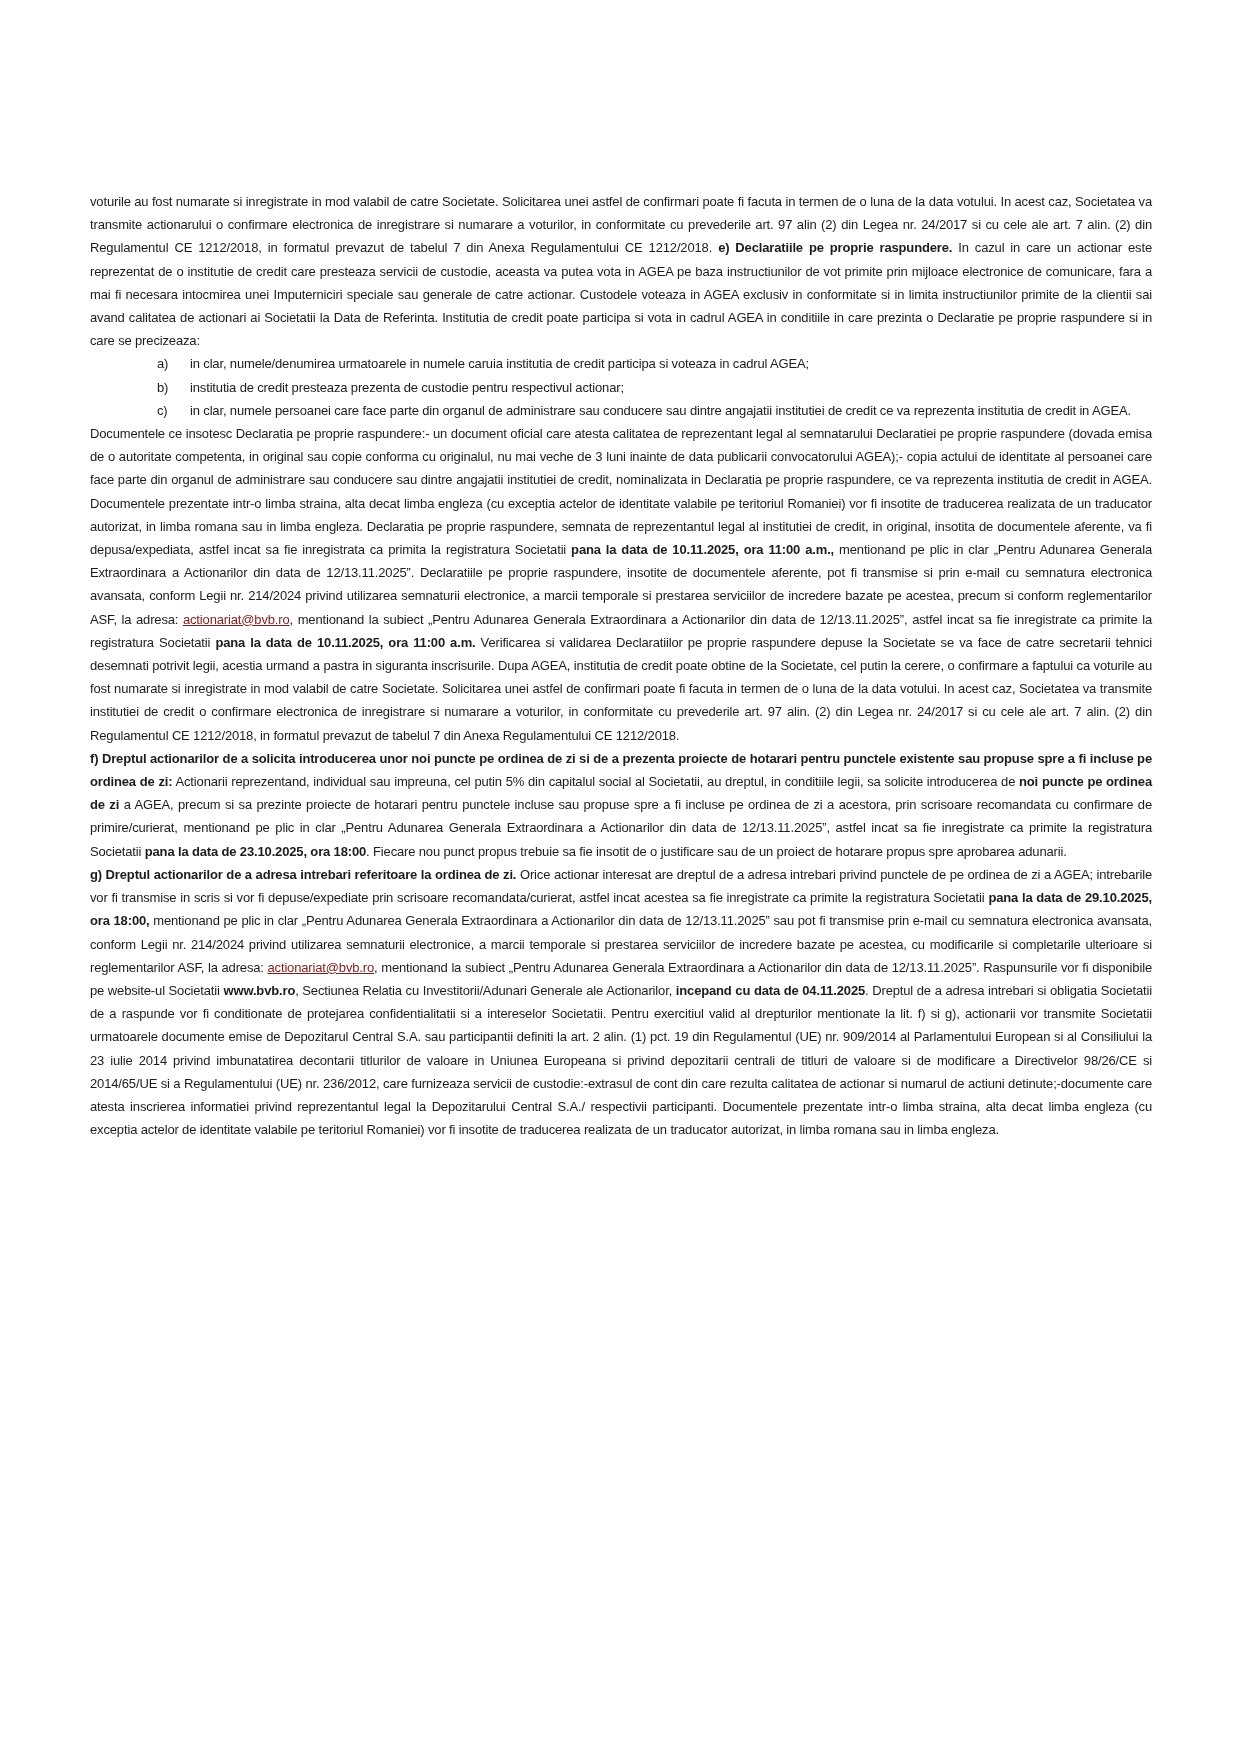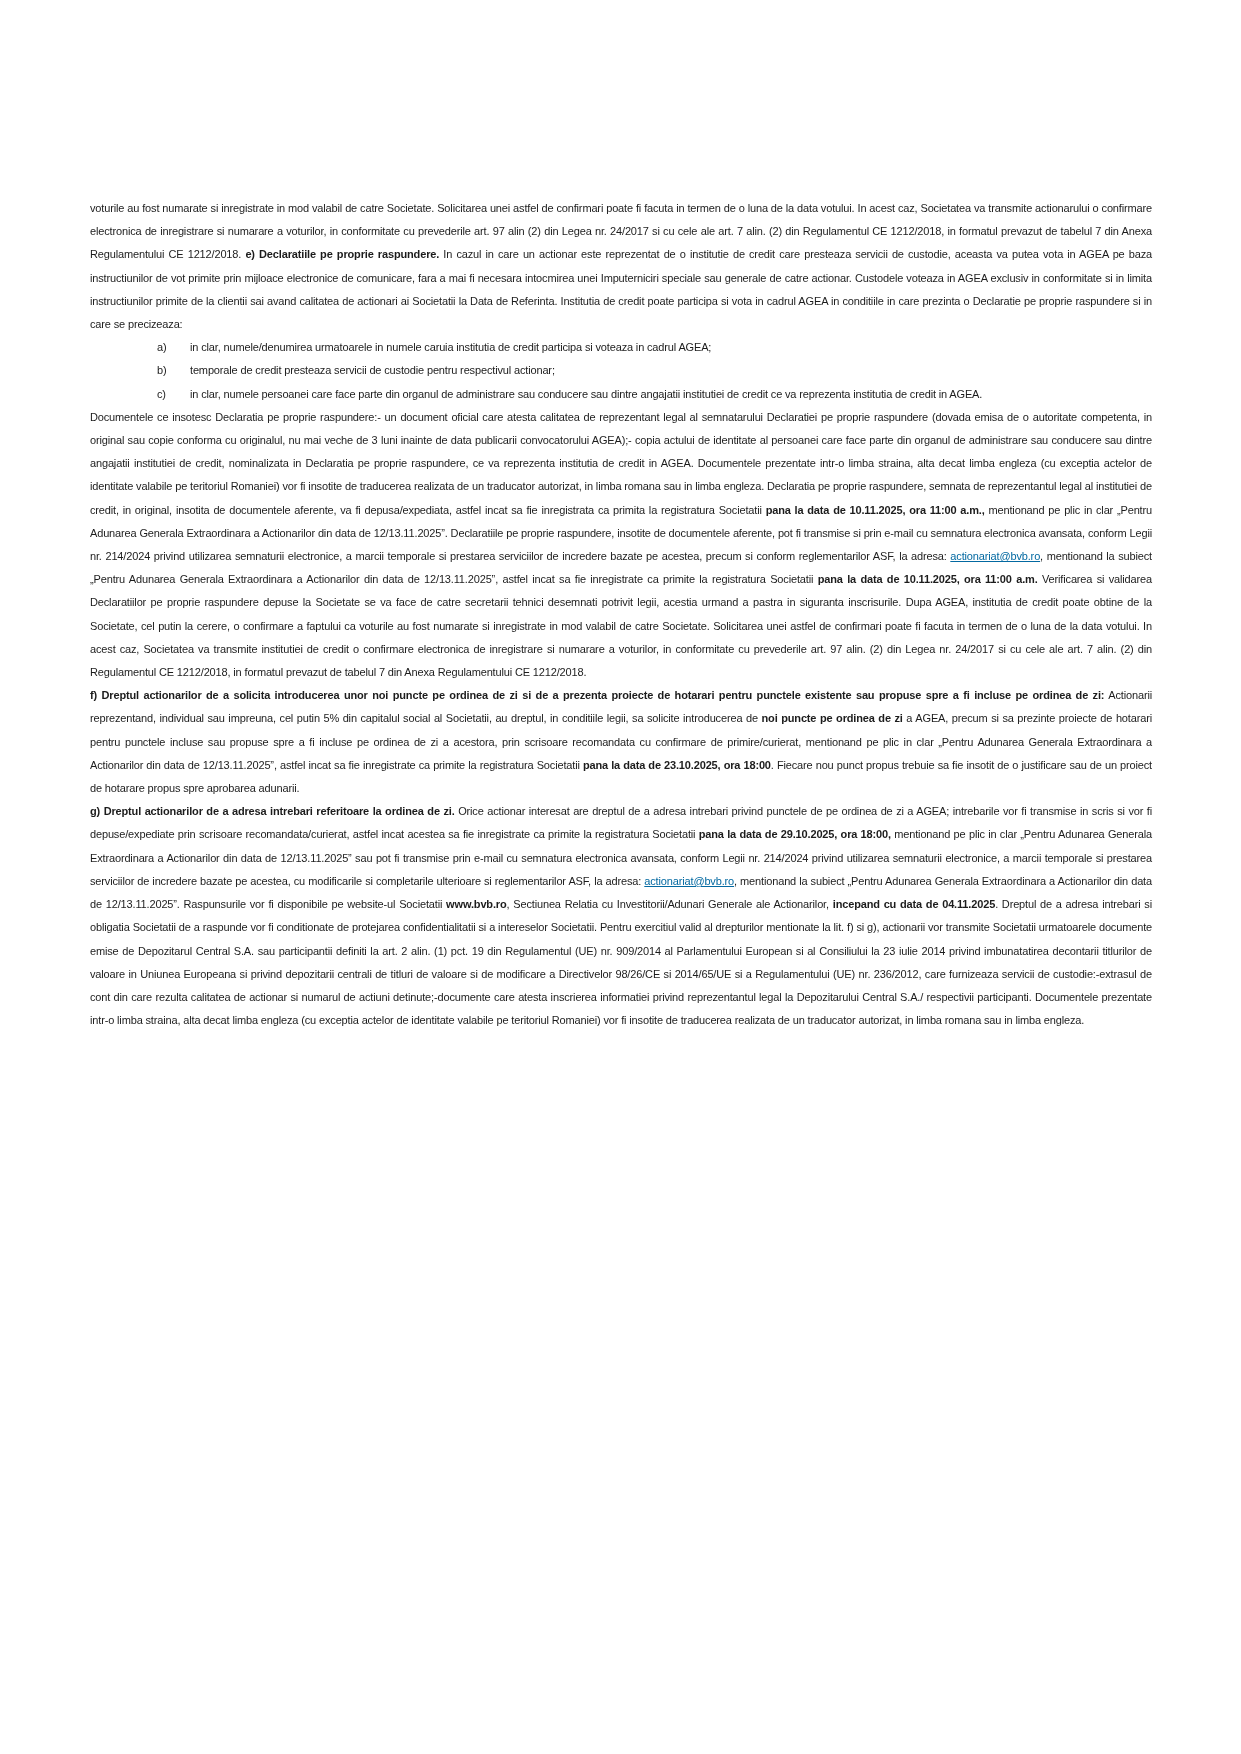--- a/index.html
+++ b/index.html
@@ -11,23 +11,23 @@
     position: relative;
     width: 1241px;
     height: 1754px;
     background: #ffffff;
     overflow: hidden;
     font-family: "Liberation Sans", "DejaVu Sans", sans-serif;
   }
   .content {
     position: absolute;
     left: 90px;
-    top: 197px;
+    top: 190px;
     width: 1062px;
-    font-size: 11px;
+    font-size: 13px;
     line-height: 23.2px;
     letter-spacing: -0.15px;
     color: #1c1c1c;
     text-align: justify;
   }
   .para {
     margin: 0;
     padding: 0;
     text-align: justify;
   }
@@ -39,38 +39,38 @@
   .marker {
     flex: 0 0 33px;
   }
   .item-text {
     flex: 1 1 auto;
     text-align: justify;
   }
   .bold { font-weight: 700; }
   .normal { font-weight: 400; }
   a.link, a.link:visited {
-    color: #0369a1;
+    color: #7f1d1d;
     text-decoration: underline;
   }
 </style>
 </head>
 <body>
 
 <div class="page">
   <div class="content">
       <p class="para"><span class="normal">voturile au fost numarate si inregistrate in mod valabil de catre Societate. Solicitarea unei astfel de confirmari poate fi facuta in termen de o luna de la data votului. In acest caz, Societatea va transmite actionarului o confirmare electronica de inregistrare si numarare a voturilor, in conformitate cu prevederile art. 97 alin (2) din Legea nr. 24/2017 si cu cele ale art. 7 alin. (2) din Regulamentul CE 1212/2018, in formatul prevazut de tabelul 7 din Anexa Regulamentului CE 1212/2018. </span><span class="bold">e) Declaratiile pe proprie raspundere.</span><span class="normal"> In cazul in care un actionar este reprezentat de o institutie de credit care presteaza servicii de custodie, aceasta va putea vota in AGEA pe baza instructiunilor de vot primite prin mijloace electronice de comunicare, fara a mai fi necesara intocmirea unei Imputerniciri speciale sau generale de catre actionar. Custodele voteaza in AGEA exclusiv in conformitate si in limita instructiunilor primite de la clientii sai avand calitatea de actionari ai Societatii la Data de Referinta. Institutia de credit poate participa si vota in cadrul AGEA in conditiile in care prezinta o Declaratie pe proprie raspundere si in care se precizeaza:</span></p>
       <div class="list">
         <div class="list-item">
           <span class="marker">a)</span>
           <span class="item-text"><span class="normal">in clar, numele/denumirea urmatoarele in numele caruia institutia de credit participa si voteaza in cadrul AGEA;</span></span>
         </div>
         <div class="list-item">
           <span class="marker">b)</span>
-          <span class="item-text"><span class="normal">temporale de credit presteaza servicii de custodie pentru respectivul actionar;</span></span>
+          <span class="item-text"><span class="normal">institutia de credit presteaza prezenta de custodie pentru respectivul actionar;</span></span>
         </div>
         <div class="list-item">
           <span class="marker">c)</span>
           <span class="item-text"><span class="normal">in clar, numele persoanei care face parte din organul de administrare sau conducere sau dintre angajatii institutiei de credit ce va reprezenta institutia de credit in AGEA.</span></span>
         </div>
       </div>
       <p class="para"><span class="normal">Documentele ce insotesc Declaratia pe proprie raspundere:- un document oficial care atesta calitatea de reprezentant legal al semnatarului Declaratiei pe proprie raspundere (dovada emisa de o autoritate competenta, in original sau copie conforma cu originalul, nu mai veche de 3 luni inainte de data publicarii convocatorului AGEA);- copia actului de identitate al persoanei care face parte din organul de administrare sau conducere sau dintre angajatii institutiei de credit, nominalizata in Declaratia pe proprie raspundere, ce va reprezenta institutia de credit in AGEA.  Documentele prezentate intr-o limba straina, alta decat limba engleza (cu exceptia actelor de identitate valabile pe teritoriul Romaniei) vor fi insotite de traducerea realizata de un traducator autorizat, in limba romana sau in limba engleza. Declaratia pe proprie raspundere, semnata de reprezentantul legal al institutiei de credit, in original, insotita de documentele aferente, va fi depusa/expediata, astfel incat sa fie inregistrata ca primita la registratura Societatii </span><span class="bold">pana la data de 10.11.2025, ora 11:00 a.m.,</span><span class="normal"> mentionand pe plic in clar „Pentru Adunarea Generala Extraordinara a Actionarilor din data de 12/13.11.2025”. Declaratiile pe proprie raspundere, insotite de documentele aferente, pot fi transmise si prin e-mail cu semnatura electronica avansata, conform Legii nr. 214/2024 privind utilizarea semnaturii electronice, a marcii temporale si prestarea serviciilor de incredere bazate pe acestea, precum si conform reglementarilor ASF, la adresa: </span><a href="#" class="link">actionariat@bvb.ro</a><span class="normal">, mentionand la subiect „Pentru Adunarea Generala Extraordinara a Actionarilor din data de 12/13.11.2025”, astfel incat sa fie inregistrate ca primite la registratura Societatii </span><span class="bold">pana la data de 10.11.2025, ora 11:00 a.m.</span><span class="normal"> Verificarea si validarea Declaratiilor pe proprie raspundere depuse la Societate se va face de catre secretarii tehnici desemnati potrivit legii, acestia urmand a pastra in siguranta inscrisurile. Dupa AGEA, institutia de credit poate obtine de la Societate, cel putin la cerere, o confirmare a faptului ca voturile au fost numarate si inregistrate in mod valabil de catre Societate. Solicitarea unei astfel de confirmari poate fi facuta in termen de o luna de la data votului. In acest caz, Societatea va transmite institutiei de credit o confirmare electronica de inregistrare si numarare a voturilor, in conformitate cu prevederile art. 97 alin. (2) din Legea nr. 24/2017 si cu cele ale art. 7 alin. (2) din Regulamentul CE 1212/2018, in formatul prevazut de tabelul 7 din Anexa Regulamentului CE 1212/2018.</span></p>
       <p class="para"><span class="bold">f) Dreptul actionarilor de a solicita introducerea unor noi puncte pe ordinea de zi si de a prezenta proiecte de hotarari pentru punctele existente sau propuse spre a fi incluse pe ordinea de zi:</span><span class="normal"> Actionarii reprezentand, individual sau impreuna, cel putin 5% din capitalul social al Societatii, au dreptul, in conditiile legii, sa solicite introducerea de </span><span class="bold">noi puncte pe ordinea de zi</span><span class="normal"> a AGEA, precum si sa prezinte proiecte de hotarari pentru punctele incluse sau propuse spre a fi incluse pe ordinea de zi a acestora, prin scrisoare recomandata cu confirmare de primire/curierat, mentionand pe plic in clar „Pentru Adunarea Generala Extraordinara a Actionarilor din data de 12/13.11.2025”, astfel incat sa fie inregistrate ca primite la registratura Societatii </span><span class="bold">pana la data de 23.10.2025, ora 18:00</span><span class="normal">. Fiecare nou punct propus trebuie sa fie insotit de o justificare sau de un proiect de hotarare propus spre aprobarea adunarii.</span></p>
       <p class="para"><span class="bold">g) Dreptul actionarilor de a adresa intrebari referitoare la ordinea de zi.</span><span class="normal"> Orice actionar interesat are dreptul de a adresa intrebari privind punctele de pe ordinea de zi a AGEA;  intrebarile vor fi transmise in scris si vor fi depuse/expediate prin scrisoare recomandata/curierat, astfel incat acestea sa fie inregistrate ca primite la registratura Societatii </span><span class="bold">pana la data de 29.10.2025, ora 18:00,</span><span class="normal"> mentionand pe plic in clar „Pentru Adunarea Generala Extraordinara a Actionarilor din data de 12/13.11.2025” sau pot fi transmise prin e-mail cu semnatura electronica avansata, conform Legii nr. 214/2024 privind utilizarea semnaturii electronice, a marcii temporale si prestarea serviciilor de incredere bazate pe acestea, cu modificarile si completarile ulterioare si reglementarilor ASF, la adresa: </span><a href="#" class="link">actionariat@bvb.ro</a><span class="normal">, mentionand la subiect „Pentru Adunarea Generala Extraordinara a Actionarilor din data de 12/13.11.2025”. Raspunsurile vor fi disponibile pe website-ul Societatii </span><span class="bold">www.bvb.ro</span><span class="normal">, Sectiunea Relatia cu Investitorii/Adunari Generale ale Actionarilor, </span><span class="bold">incepand cu data de 04.11.2025</span><span class="normal">.  Dreptul de a adresa intrebari si obligatia Societatii de a raspunde vor fi conditionate de protejarea confidentialitatii si a intereselor Societatii.  Pentru exercitiul valid al drepturilor  mentionate la lit. f) si g), actionarii vor transmite Societatii urmatoarele documente emise de Depozitarul Central S.A. sau participantii definiti la art. 2 alin. (1) pct. 19 din Regulamentul (UE) nr. 909/2014 al Parlamentului European si al Consiliului la 23 iulie 2014 privind imbunatatirea decontarii titlurilor de valoare in Uniunea Europeana si privind depozitarii centrali de titluri de valoare si de modificare a Directivelor 98/26/CE si 2014/65/UE si a Regulamentului (UE) nr. 236/2012, care furnizeaza servicii de custodie:-extrasul de cont din care rezulta calitatea de actionar si numarul de actiuni detinute;-documente care atesta inscrierea informatiei privind reprezentantul legal la Depozitarului Central S.A./ respectivii participanti. Documentele prezentate intr-o limba straina, alta decat limba engleza (cu exceptia actelor de identitate valabile pe teritoriul Romaniei) vor fi insotite de traducerea realizata de un traducator autorizat, in limba romana sau in limba engleza.</span></p>
     </div>

